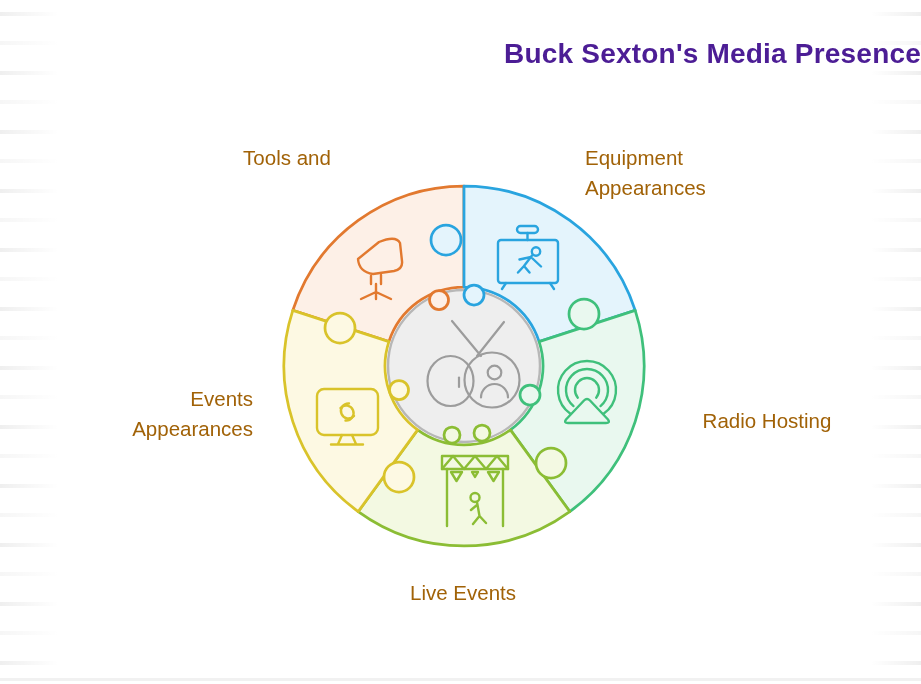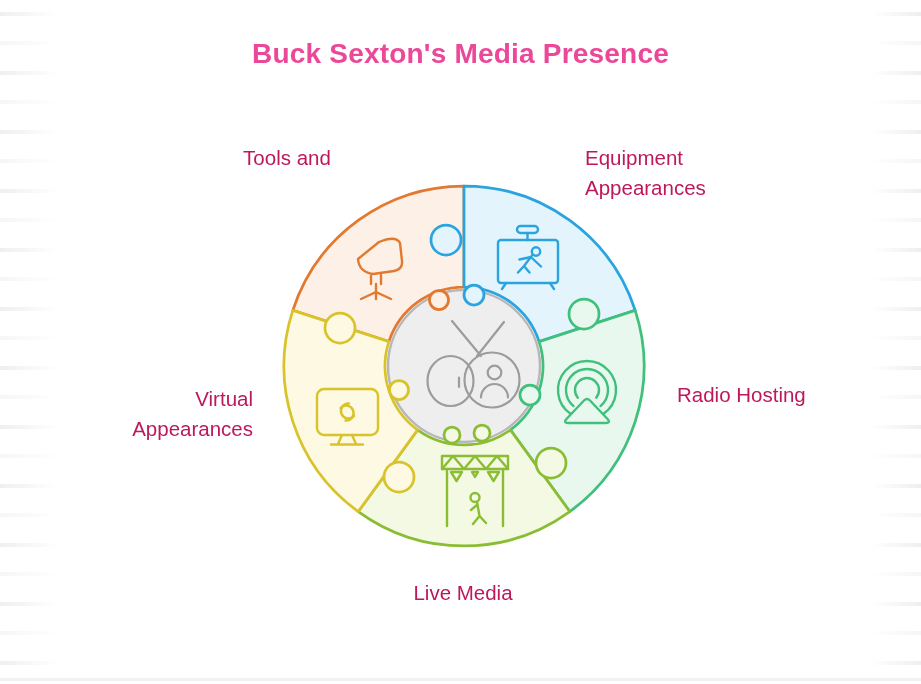--- a/index.html
+++ b/index.html
@@ -14,29 +14,29 @@
     background-size:100% 59px;background-repeat:repeat-y;background-position:0 12px;
   }
   .bg-stripes.left{left:0;width:58px;}
   .bg-stripes.right{right:0;width:50px;}
   .bg-stripes.left::after{content:"";position:absolute;inset:0;background:linear-gradient(90deg,rgba(255,255,255,0) 0%,#fff 100%);}
   .bg-stripes.right::after{content:"";position:absolute;inset:0;background:linear-gradient(270deg,rgba(255,255,255,0) 0%,#fff 100%);}
   .bottom-divider{position:absolute;left:0;right:0;top:678px;height:3px;background:#f1f1f1;}
 
   .page-title{
     position:absolute;top:38px;left:0;width:100%;margin:0;
-    text-align:center;font-size:28px;font-weight:700;color:#ec4899;letter-spacing:.2px;
+    text-align:right;font-size:28px;font-weight:700;color:#4c1d95;letter-spacing:.2px;
   }
   .seg-label{
-    position:absolute;font-size:20.5px;line-height:30px;color:#be185d;font-weight:400;
+    position:absolute;font-size:20.5px;line-height:30px;color:#a16207;font-weight:400;
   }
   .seg-label span{display:block;}
   .lbl-tools{left:197px;top:143px;width:180px;text-align:center;}
   .lbl-tv{left:585px;top:143px;width:180px;text-align:left;}
-  .lbl-radio{left:677px;top:380px;width:180px;text-align:left;}
+  .lbl-radio{left:677px;top:406px;width:180px;text-align:center;}
   .lbl-virtual{left:88px;top:384px;width:165px;text-align:right;}
   .lbl-live{left:383px;top:578px;width:160px;text-align:center;}
 
   svg.wheel{position:absolute;left:0;top:0;}
   svg .sector{stroke-width:2.75;stroke-linejoin:round;}
   svg .knob{stroke-width:2.75;}
   svg .icon{fill:none;stroke-width:2.4;stroke-linecap:round;stroke-linejoin:round;}
   svg .center-icon{fill:none;stroke-width:2.2;stroke-linecap:round;stroke-linejoin:round;}
 </style>
 </head>
@@ -54,25 +54,25 @@
     <span>Tools and</span>
   </div>
   <div class="seg-label lbl-tv">
     <span>Equipment</span>
     <span>Appearances</span>
   </div>
   <div class="seg-label lbl-radio">
     <span>Radio Hosting</span>
   </div>
   <div class="seg-label lbl-virtual">
-    <span>Virtual</span>
+    <span>Events</span>
     <span>Appearances</span>
   </div>
   <div class="seg-label lbl-live">
-    <span>Live Media</span>
+    <span>Live Events</span>
   </div>
 
   <svg class="wheel" width="921" height="684" viewBox="0 0 921 684">
 
     <path class="sector" d="M292.8,310.4 A180,180 0 0 1 464,186 L464,287 A79,79 0 0 0 388.9,341.6 Z" fill="#fdf0e7" stroke="#e2792f"></path>
     <path class="sector" d="M464,186 A180,180 0 0 1 635.2,310.4 L539.1,341.6 A79,79 0 0 0 464,287 Z" fill="#e4f4fc" stroke="#29a4df"></path>
     <path class="sector" d="M635.2,310.4 A180,180 0 0 1 569.8,511.6 L510.4,429.9 A79,79 0 0 0 539.1,341.6 Z" fill="#e9f8ef" stroke="#3fc07b"></path>
     <path class="sector" d="M569.8,511.6 A180,180 0 0 1 358.2,511.6 L417.6,429.9 A79,79 0 0 0 510.4,429.9 Z" fill="#f3f9e2" stroke="#8bbd34"></path>
     <path class="sector" d="M358.2,511.6 A180,180 0 0 1 292.8,310.4 L388.9,341.6 A79,79 0 0 0 417.6,429.9 Z" fill="#fdf9e3" stroke="#d9c32a"></path>
 

